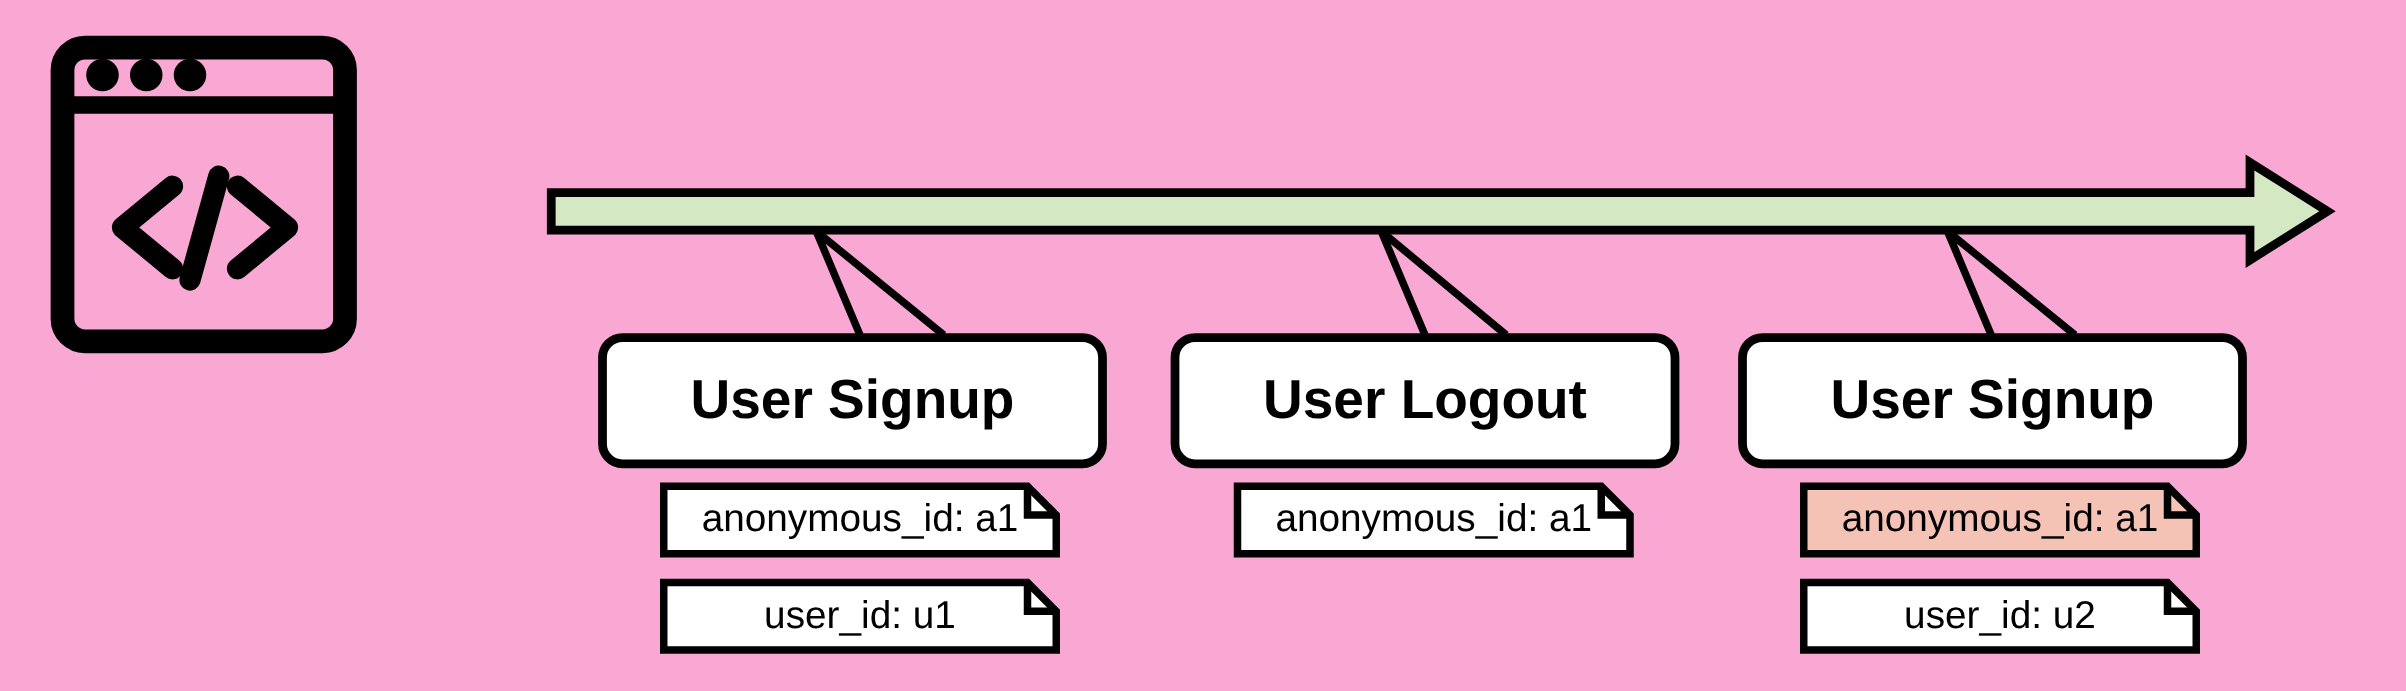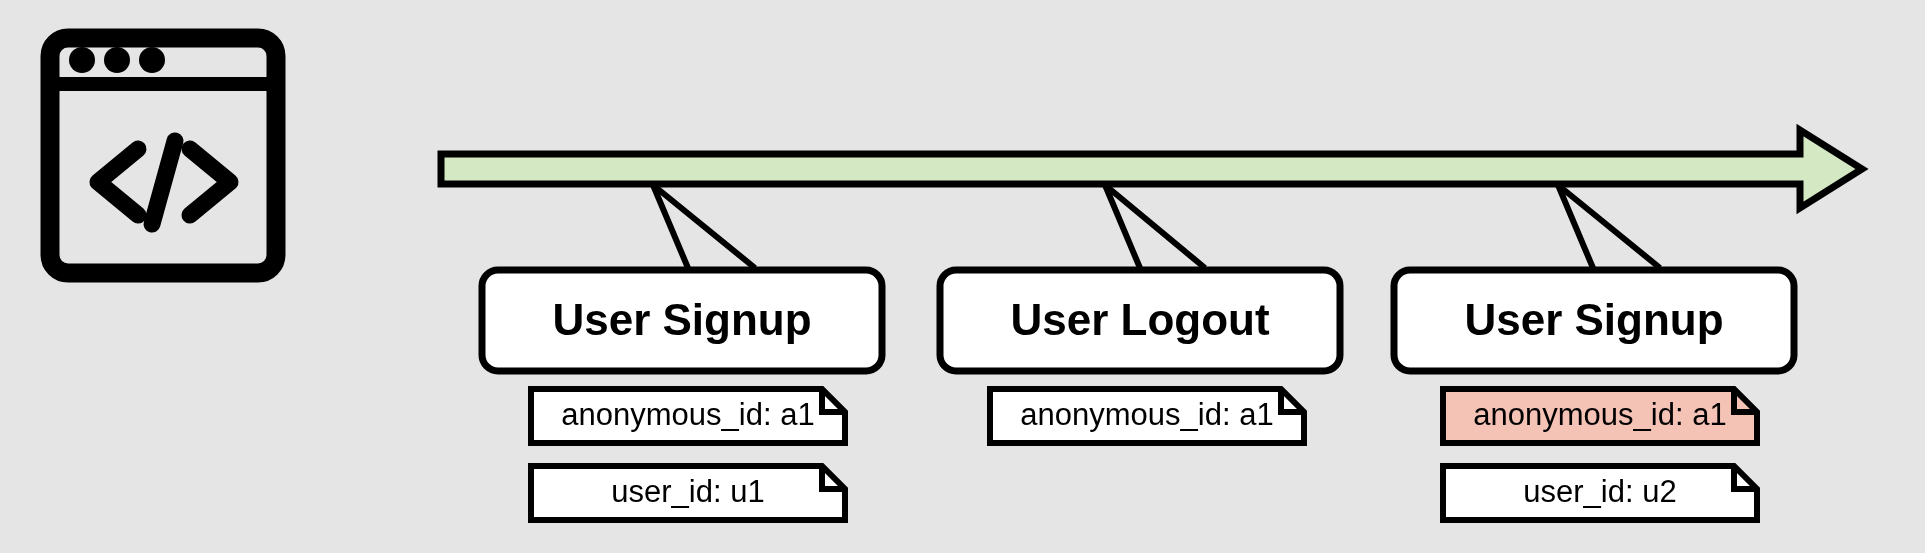--- a/index.html
+++ b/index.html
@@ -9,21 +9,21 @@
     background: #ffffff;
   }
   body {
     font-family: "Liberation Sans", "DejaVu Sans", sans-serif;
     -webkit-font-smoothing: antialiased;
   }
   #canvas {
     position: relative;
     width: 1925px;
     height: 553px;
-    background: #e5e5e5;
+    background: #f9a8d4;
     overflow: hidden;
   }
   
   #diagram {
     position: absolute;
     left: 0;
     top: 0;
     width: 1925px;
     height: 553px;
   }

